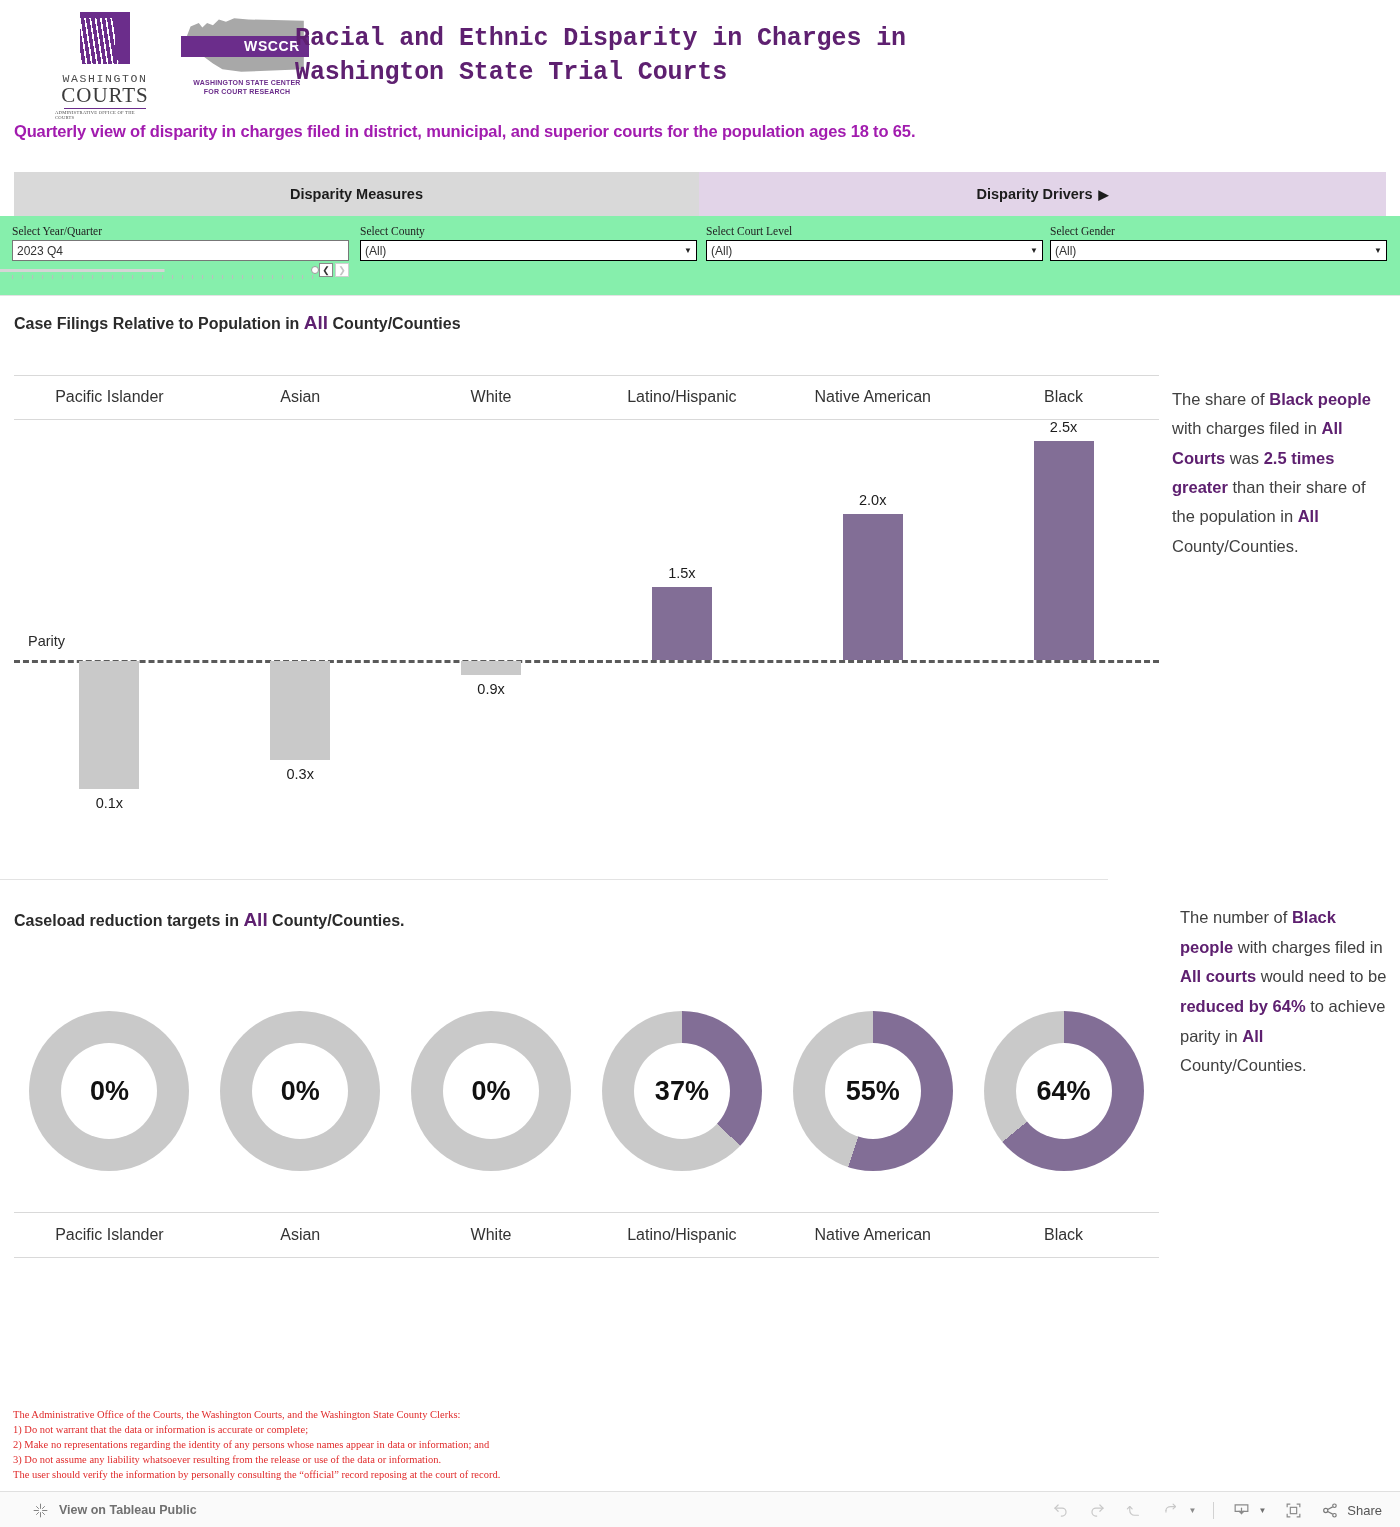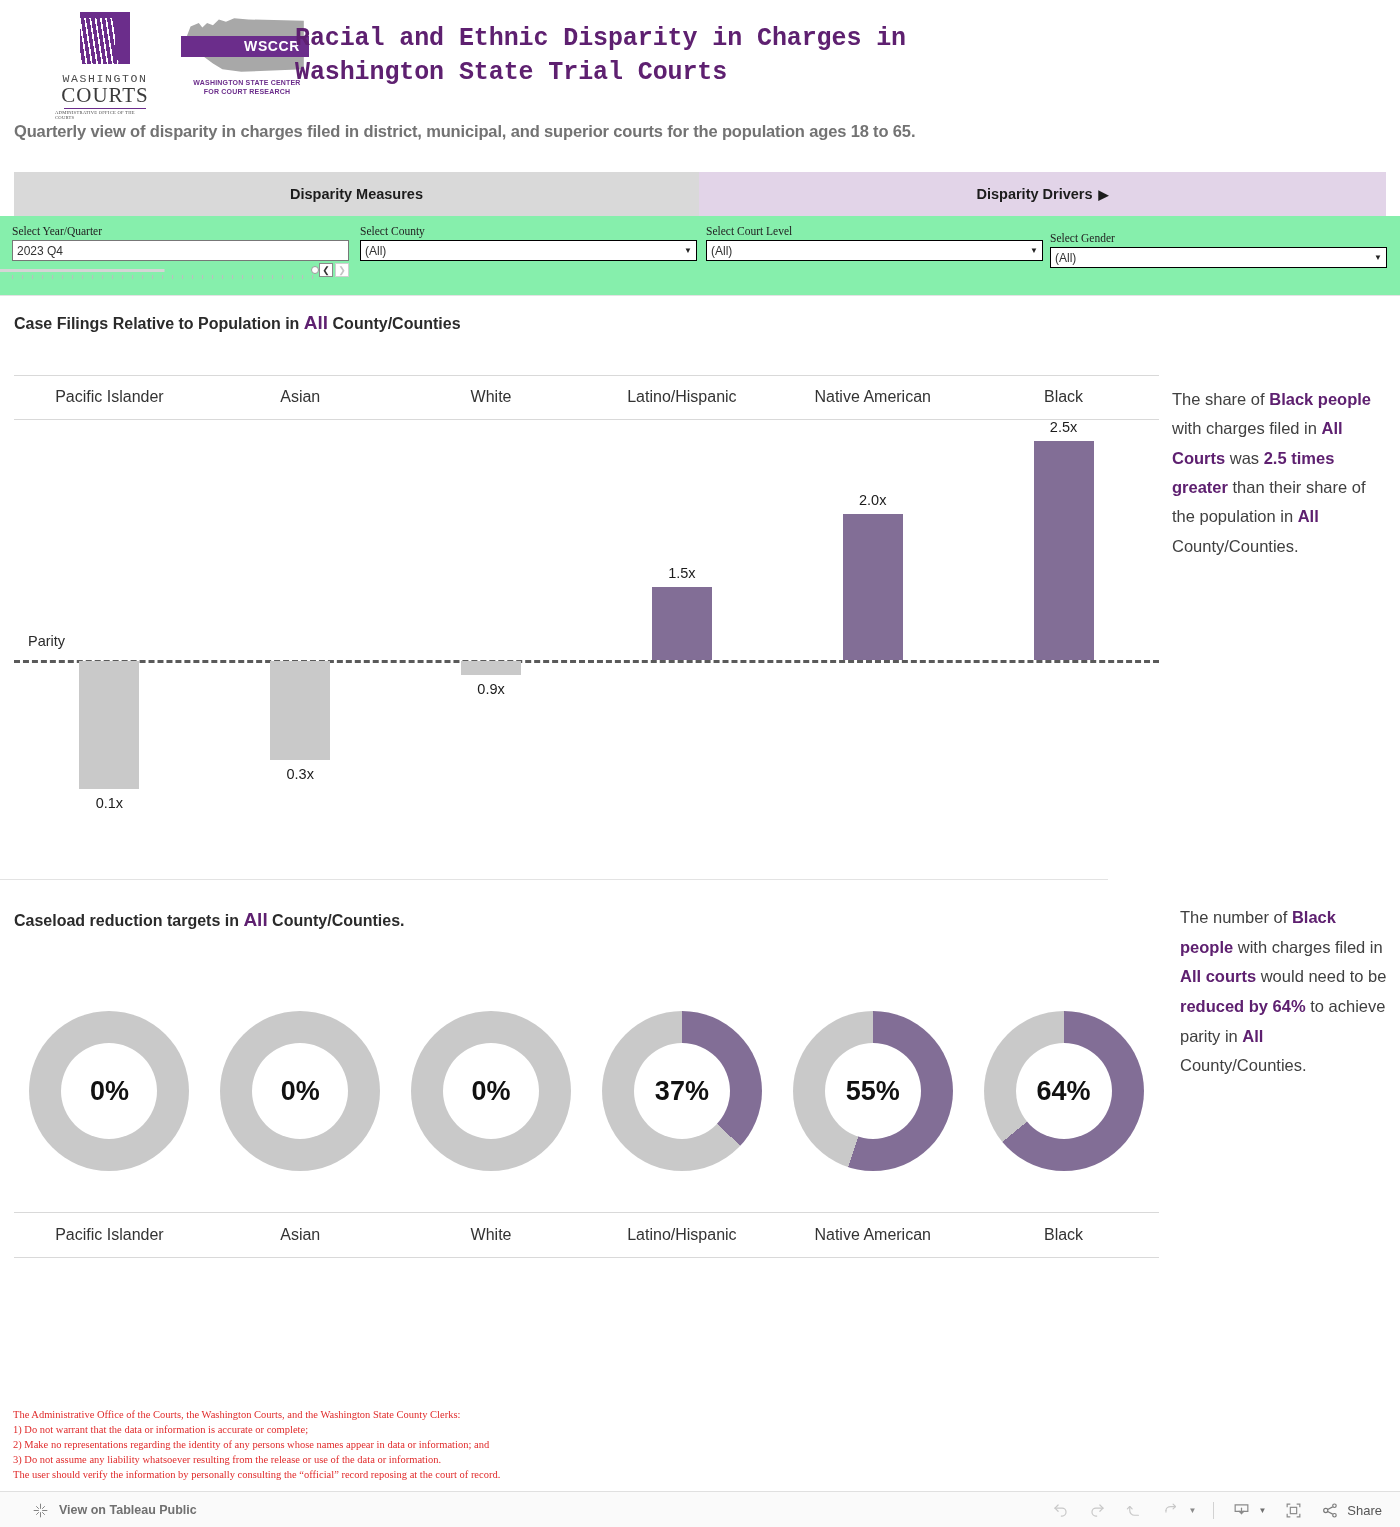--- a/index.html
+++ b/index.html
@@ -41,21 +41,21 @@
     position:absolute; left:10px; top:2px; width:118px; height:58px; background:#a8a8a8;
     clip-path: polygon(3% 18%, 10% 12%, 13% 20%, 17% 12%, 22% 16%, 27% 6%, 33% 10%, 40% 4%, 52% 6%, 99% 8%, 99% 92%, 46% 96%, 30% 92%, 22% 82%, 14% 70%, 6% 52%, 0% 34%);
   }
   .wsccr-band { position:absolute; left:4px; top:22px; width:128px; height:21px; background:#6b2d8b; }
   .wsccr-band span { position:absolute; right:9px; top:2px; color:#fff; font-size:14px; font-weight:bold; letter-spacing:0.6px; }
   .wsccr-sub { margin-top:3px; text-align:center; color:#6b2d8b; font-size:7px; font-weight:bold; line-height:1.25; letter-spacing:0.2px; }
 
   .title-block { position:absolute; left:295px; top:22px; }
   .title-line { color:#5e2070; font-size:25px; font-weight:bold; line-height:1.37; letter-spacing:-0.1px;font-family:Liberation Mono, monospace; }
 
-  .subtitle { position:absolute; left:14px; top:122px; font-size:16.5px; font-weight:bold; color:#737373; letter-spacing:-0.15px; }
+  .subtitle { position:absolute; left:14px; top:122px; font-size:16.5px; font-weight:bold; color:#a21caf; letter-spacing:-0.15px; }
 
   
   .tabbar { position:absolute; left:14px; top:172px; width:1372px; height:44px; display:flex; }
   .tab { flex:1; display:flex; align-items:center; justify-content:center; font-size:14.5px; font-weight:bold; color:#1c1c1c; }
   .tab.measures { background:#d9d9d9; max-width:685px; }
   .tab.drivers  { background:#e2d4e8; }
   .tab .arrow { margin-left:6px; font-size:13px; }
 
   
   .filters { position:absolute; left:0; top:216px; width:1400px; height:80px; background:#86efac; border-bottom:1px solid #e3e3e3; }
@@ -74,21 +74,21 @@
   .track { position:relative; flex:1; height:6px; }
   .track .bar { position:absolute; left:0; top:2px; width:100%; height:3px; background:#d5d5d5; }
   .track .knob { position:absolute; right:-2px; top:-1px; width:8px; height:8px; border:1px solid #9a9a9a; border-radius:50%; background:#fff; }
   .ticks { position:absolute; left:0; top:8px; width:100%; height:4px;
            background:repeating-linear-gradient(90deg, #bdbdbd 0 1px, transparent 1px 10px); }
   .stepbtn { width:14px; height:14px; border:1px solid #8a8a8a; background:#fff; font-size:9px;
              display:flex; align-items:center; justify-content:center; color:#333; margin-left:2px; }
   .stepbtn.off { color:#c4c4c4; border-color:#d0d0d0; }
   .f-county { left:360px; width:337px; }
   .f-court  { left:706px; width:337px; }
-  .f-gender { left:1050px; width:337px;margin-top:7px; }
+  .f-gender { left:1050px; width:337px; }
 
   
   .panel1 { position:absolute; left:0; top:297px; width:1108px; height:583px; background:#fff; border-bottom:1px solid #e3e3e3; }
   .p-title { position:absolute; left:14px; top:15px; font-size:16px; font-weight:bold; color:#2b2b2b; }
   .p-title .em { color:#5e2070; font-size:19px; }
 
   .chartwrap { position:absolute; left:14px; top:78px; width:1145px; height:480px; }
   .hdr-rule-top { position:absolute; left:0; top:0; width:100%; height:1px; background:#d9d9d9; }
   .hdr-rule-bot { position:absolute; left:0; top:44px; width:100%; height:1px; background:#d9d9d9; }
   .cat-row { position:absolute; left:0; top:0; width:100%; height:44px; display:flex; }

